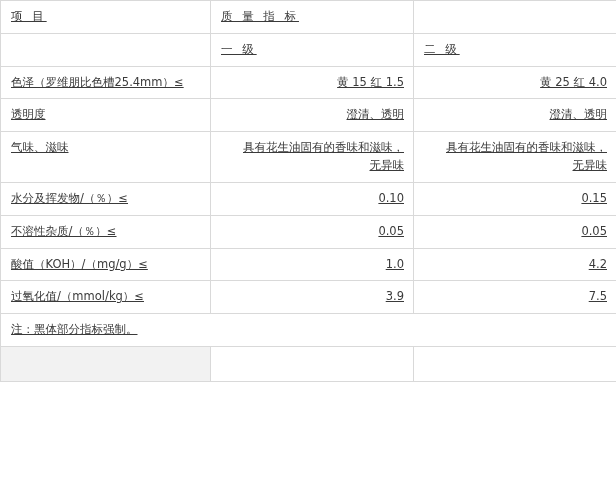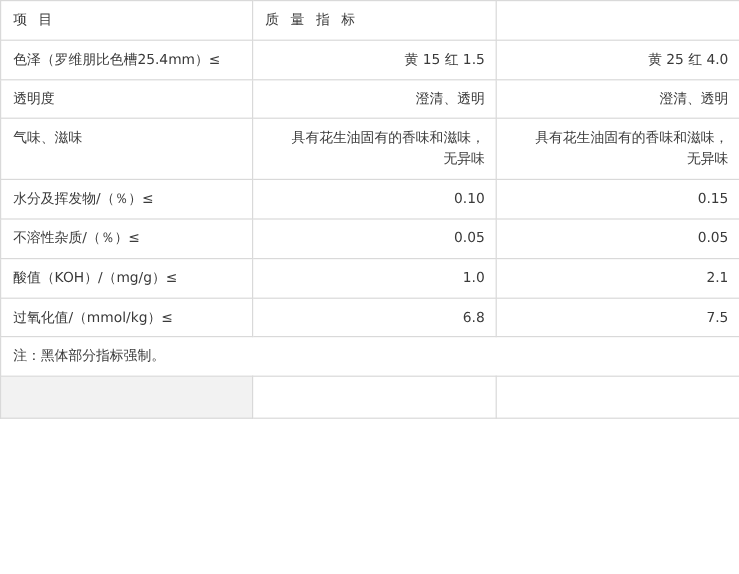--- a/index.html
+++ b/index.html
@@ -30,20 +30,21 @@
   table.spec col.c1 { width: 210px; }
   table.spec col.c2 { width: 203px; }
   table.spec col.c3 { width: 203px; }
   table.spec td {
     border: 1px solid #d9d9d9;
     padding: 7px 9px 7px 10px;
     vertical-align: top;
     color: #3a3a3a;
     background: #ffffff;
     word-break: break-all;
+    text-decoration: underline;
   }
   td.head {
     background: #f2f2f2;
   }
   td.label {
     background: #f2f2f2;
   }
   td.note {
     background: #f2f2f2;
   }
@@ -70,20 +71,25 @@
     <colgroup>
       <col class="c1">
         <col class="c2">
         <col class="c3">
     </colgroup>
     <tbody>
       <tr>
         <td class="head"><span class="spaced">项 目</span></td>
         <td class="head"><span class="spaced">质 量 指 标</span></td>
         <td class="head"><span></span></td>
+      </tr>
+      <tr>
+        <td class="head"><span></span></td>
+        <td class="head"><span class="spaced">一 级</span></td>
+        <td class="head"><span class="spaced">二 级</span></td>
       </tr>
 
       <tr>
         <td class="label">色泽（罗维朋比色槽25.4mm）≤</td>
         <td>
             <span class="line">黄 15 红 1.5</span>
           </td>
         <td>
             <span class="line">黄 25 红 4.0</span>
           </td>
@@ -130,28 +136,28 @@
             <span class="line">0.05</span>
           </td>
       </tr>
 
       <tr>
         <td class="label">酸值（KOH）/（mg/g）≤</td>
         <td>
             <span class="line">1.0</span>
           </td>
         <td>
-            <span class="line">2.1</span>
+            <span class="line">4.2</span>
           </td>
       </tr>
 
       <tr>
         <td class="label">过氧化值/（mmol/kg）≤</td>
         <td>
-            <span class="line">6.8</span>
+            <span class="line">3.9</span>
           </td>
         <td>
             <span class="line">7.5</span>
           </td>
       </tr>
 
 
 
       <tr>
         <td class="note" colspan="3">注：黑体部分指标强制。</td>

